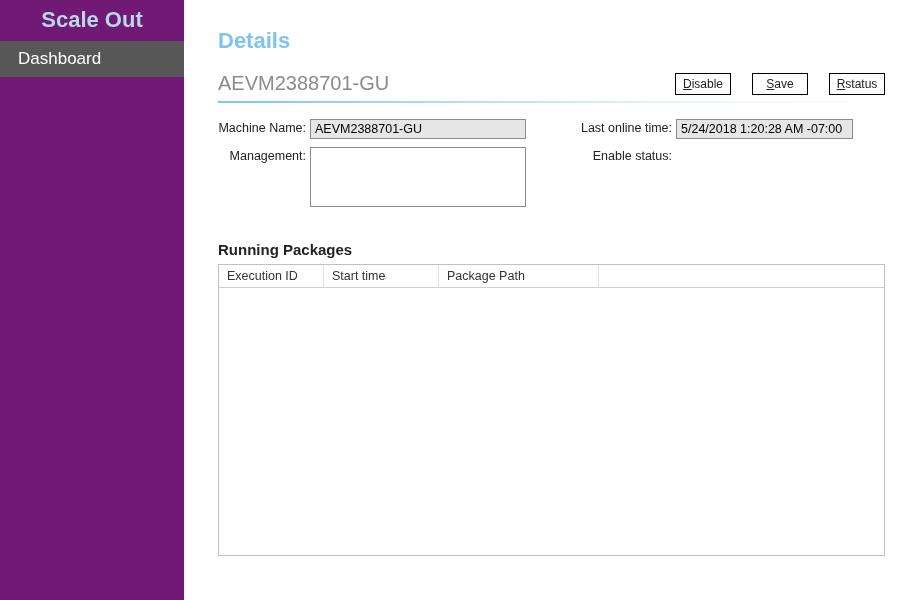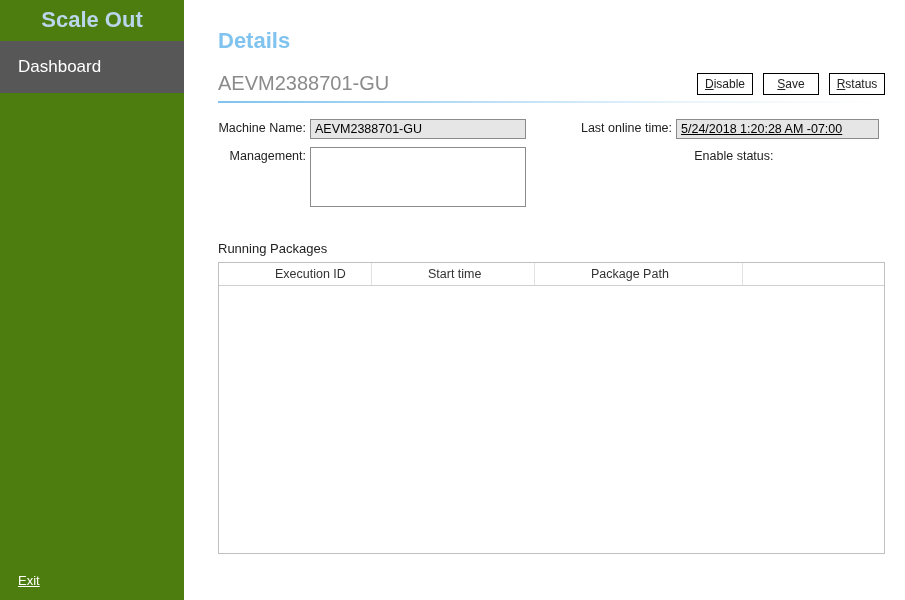--- a/index.html
+++ b/index.html
@@ -1,72 +1,69 @@
 <!DOCTYPE html>
 <html><head>
 <meta charset="utf-8">
 <style>
   * { box-sizing: border-box; }
   html, body { margin: 0; padding: 0; font-family: "Segoe UI", Tahoma, Arial, sans-serif; font-size: 13px; color: #222; background: #fff; }
   .app { display: flex; width: 905px; height: 600px; }
   
-  .sidebar { width: 184px; background: #4d7c0f; display: flex; flex-direction: column; color: #fff; }
+  .sidebar { width: 184px; background: #701a75; display: flex; flex-direction: column; color: #fff; }
   .brand { text-align: center; padding: 8px 6px 10px 6px; font-weight: 800; line-height: 1.05; color: #b9d6ea; font-size: 22px; }
   .nav { display: flex; flex-direction: column; }
-  .nav-item { padding: 16px 18px; font-size: 17px; color: #fff; cursor: pointer; }
+  .nav-item { padding: 8px 18px; font-size: 17px; color: #fff; cursor: pointer; }
   .nav-item.active { background: #575757; }
   .nav-item.sub { background: #a9a9a9; }
   .sidebar-footer { margin-top: auto; padding: 10px 18px 12px 18px; }
   .exit-link { color: #fff; text-decoration: underline; font-size: 13px; cursor: pointer; }
   
   .main { flex: 1; padding: 10px 20px 16px 34px; display: flex; flex-direction: column; background: #fff; }
   .page-title { color: #7fc3ee; font-size: 22px; font-weight: 700; margin: 18px 0 18px 0; }
   .header-row { display: flex; align-items: flex-end; justify-content: space-between; }
   .worker-name { color: #8b8b8b; font-size: 20px; font-weight: 400; }
-  .header-buttons { display: flex; gap: 10px; }
+  .header-buttons { display: flex; gap: 21px; }
   .btn { background: #fff; border: 1px solid #000; padding: 3px 0; width: 56px; font-size: 12px; text-align: center; cursor: pointer; }
   .btn .mn { text-decoration: underline; }
   .header-rule { height: 2px; margin-top: 6px; background: linear-gradient(to right, #7fc3ee, #e9f4fb 70%, #ffffff); }
   
   .form-area { display: flex; gap: 50px; margin-top: 16px; }
   .col { display: flex; flex-direction: column; gap: 8px; }
-  .form-row { display: flex; align-items: flex-start; justify-content: center; }
+  .form-row { display: flex; align-items: flex-start; }
   .lbl { width: 92px; text-align: right; padding-right: 4px; font-size: 12.5px; color: #222; line-height: 18px; }
   .lbl.rcol { width: 100px; }
   .txt { width: 216px; height: 20px; border: 1px solid #8b8b8b; background: #e6e6e6; padding: 0 4px; font-size: 12.5px; line-height: 18px; }
-  .txt.long { width: 203px; text-decoration: underline; }
+  .txt.long { width: 177px; }
   .txtarea { width: 216px; height: 60px; border: 1px solid #8b8b8b; background: #fff; resize: none; padding: 2px 4px; font-size: 12.5px; }
   
-  .section-title { margin-top: 34px; font-size: 13px; font-weight: 400; }
+  .section-title { margin-top: 34px; font-size: 15px; font-weight: 700; }
   .grid { margin-top: 6px; border: 1px solid #c0c0c0; height: 292px; background: #fff; }
   .grid-header { display: flex; border-bottom: 1px solid #d0d0d0; }
-  .gh { padding: 4px 8px; font-size: 12.5px; color: #333; border-right: 1px solid #e2e2e2; margin-left: 48px; }
+  .gh { padding: 4px 8px; font-size: 12.5px; color: #333; border-right: 1px solid #e2e2e2; }
   .gh.c1 { width: 105px; }
   .gh.c2 { width: 160px; }
   .gh.c3 { width: 115px; }
   .gh.c4 { flex: 1; border-right: none; }
   .grid-body { height: calc(100% - 24px); }
 </style>
 </head>
 <body>
 
 <div class="app">
 
   <aside class="sidebar">
     <div class="brand">
       <div>Scale Out</div>
     </div>
     <nav class="nav">
       <div class="nav-item active">
         <span>Dashboard</span>
       </div>
     </nav>
-    <div class="sidebar-footer">
-      <span class="exit-link">Exit</span>
-    </div>
   </aside>
 
   <main class="main">
     <div class="page-title">Details</div>
 
     <div class="header-row">
       <div class="worker-name">AEVM2388701-GU</div>
       <div class="header-buttons">
         <div class="btn"><span class="mn">D</span><span>isable</span></div>
         <div class="btn"><span class="mn">S</span><span>ave</span></div>

